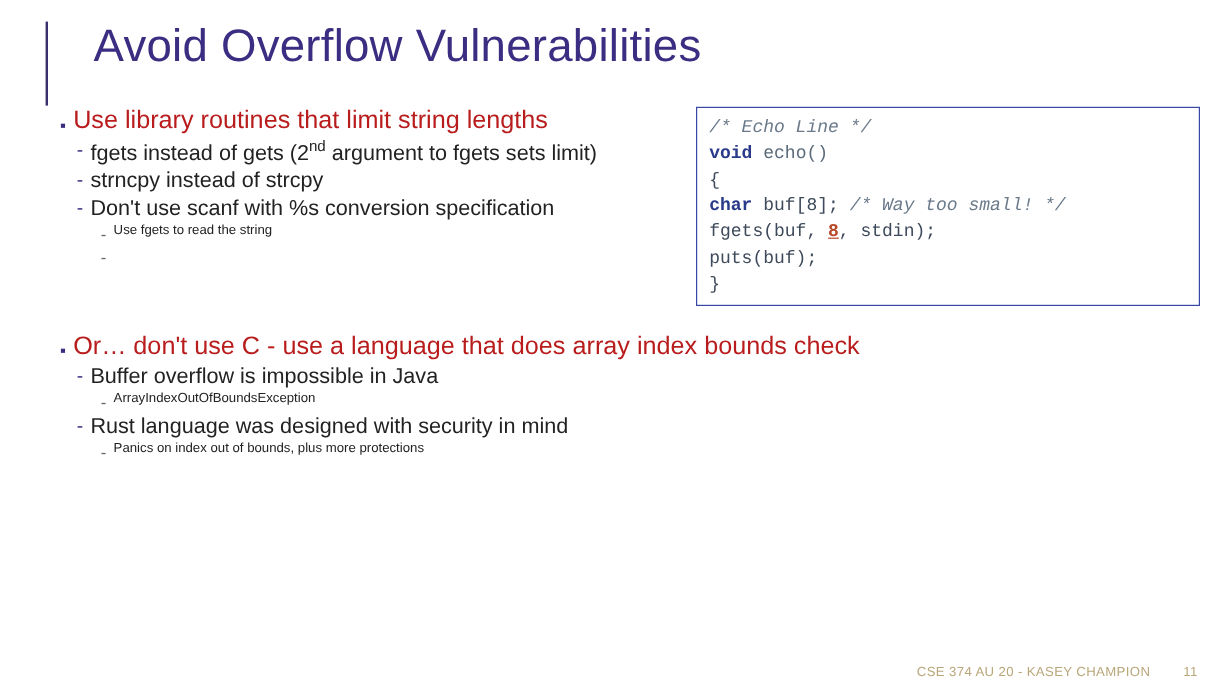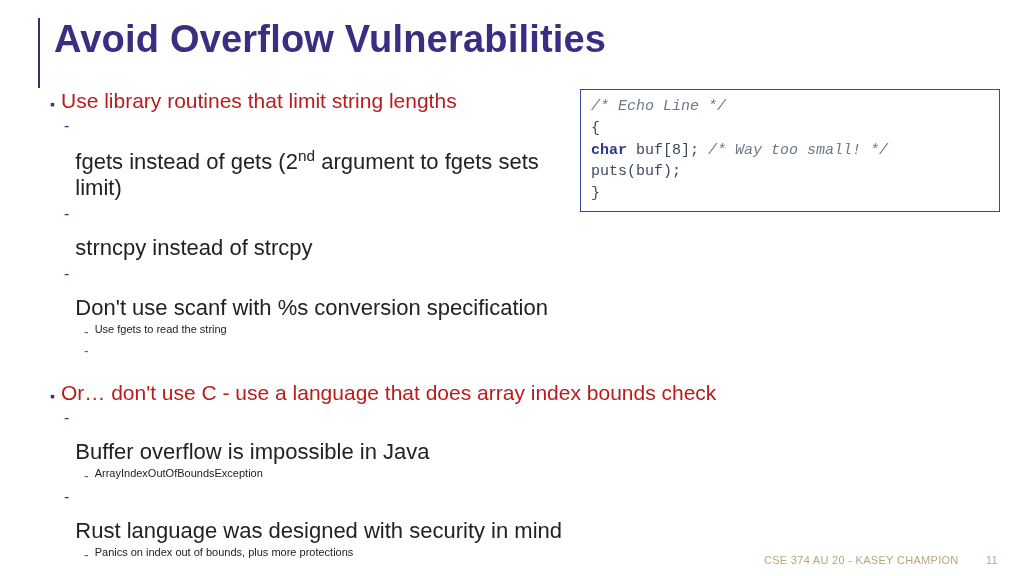--- a/index.html
+++ b/index.html
@@ -21,22 +21,22 @@
     position: absolute;
     left: 38px;
     top: 18px;
     width: 2px;
     height: 70px;
     background: #3b2e6f;
   }
   .title {
     color: #3b2e82;
     font-size: 38px;
-    font-weight: 700;
-    margin-left: 54px;
+    font-weight: 400;
+    margin-left: 78px;
     margin-bottom: 28px;
     letter-spacing: 0.2px;
   }
   .content-row {
     display: flex;
     align-items: flex-start;
     padding: 0 24px 0 50px;
     gap: 14px;
   }
   .left-col { flex: 1; }
@@ -76,23 +76,22 @@
     margin-left: 14px;
     margin-top: 2px;
   }
   .sub1 .dash {
     color: #3b2e82;
     margin-right: 6px;
     font-size: 16px;
     margin-top: 2px;
   }
   .sub1 .text {
-    font-size: 22px;
+    font-size: 18px;
     color: #222;
-    margin-top: 32px;
   }
   .sub2 {
     display: flex;
     align-items: flex-start;
     margin-left: 34px;
     margin-top: 2px;
   }
   .sub2 .dash {
     color: #666;
     margin-right: 6px;
@@ -147,22 +146,24 @@
         <span class="dash">-</span>
         <span class="text">Use fgets to read the string</span>
       </div>
       <div class="sub2">
         <span class="dash">-</span>
       </div>
     </div>
 
     <div class="code-box">
       <div><span class="comment">/* Echo Line */</span></div>
+      <div><span class="kw">void</span><span class="fn"> echo()</span></div>
       <div>{</div>
       <div class="indent"><span class="kw">char</span><span> buf[8];  </span><span class="comment">/* Way too small! */</span></div>
+      <div class="indent"><span>fgets(buf, </span><span class="highlight">8</span><span>, stdin);</span></div>
       <div class="indent">puts(buf);</div>
       <div>}</div>
     </div>
   </div>
 
   <div class="section2">
     <div class="bullet-main">
       <span class="marker">▪</span>
       <span class="text">Or… don't use C - use a language that does array index bounds check</span>
     </div>

